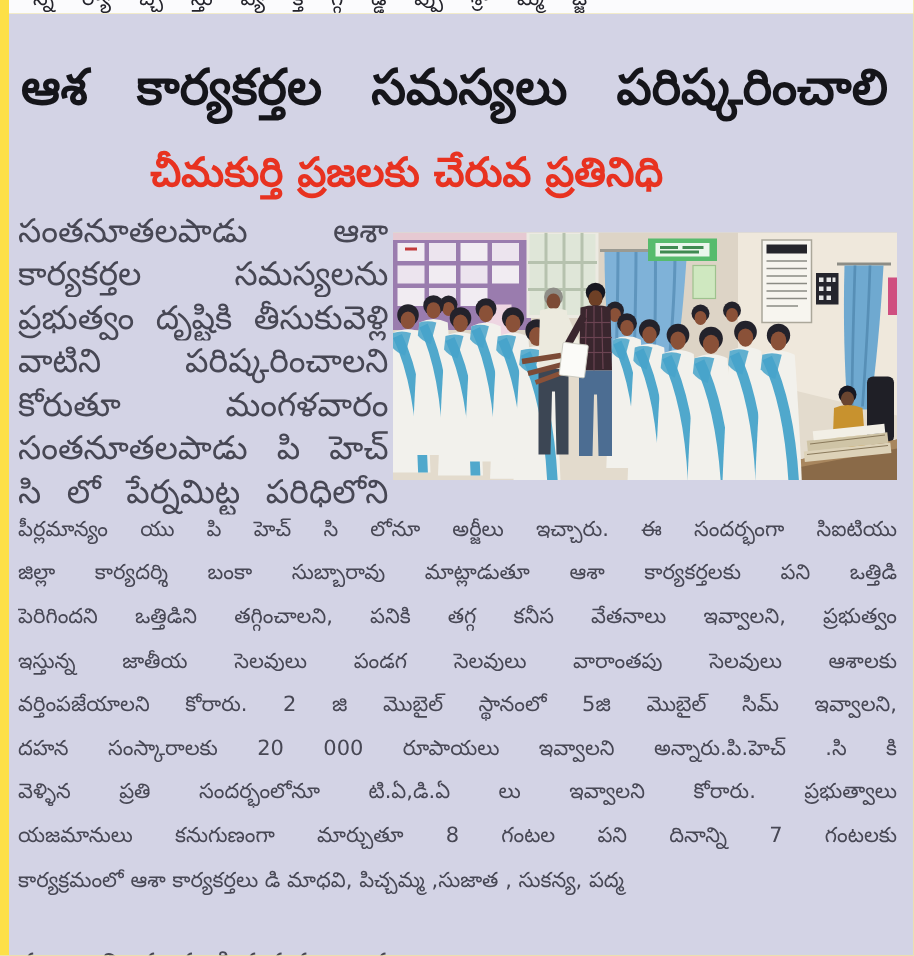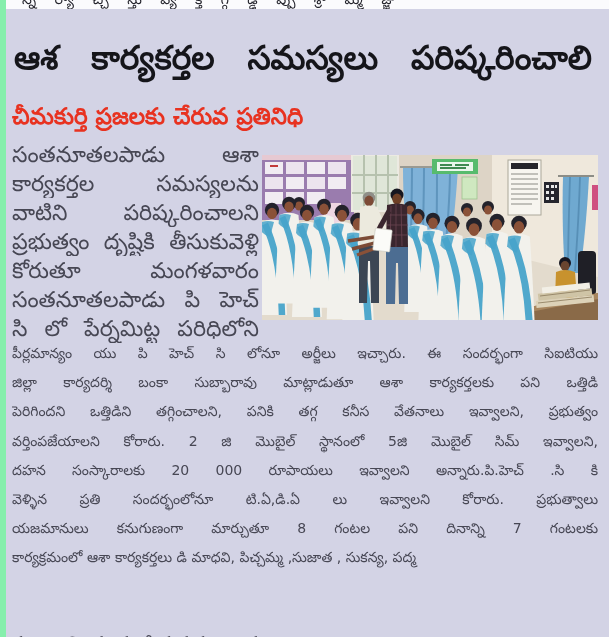--- a/index.html
+++ b/index.html
@@ -1,28 +1,28 @@
 <!DOCTYPE html>
 <html><head>
 <meta charset="utf-8">
 <style>
   html,body{margin:0;padding:0;}
-  .page{position:relative;width:609px;height:637px;background:#86efac;overflow:hidden;
+  .page{position:relative;width:609px;height:637px;background:#fde047;overflow:hidden;
         font-family:"DejaVu Sans",sans-serif;}
   .article-bg{position:absolute;left:6px;top:9px;width:603px;height:628px;background:#d3d3e5;}
   
   .top-strip{position:absolute;left:6px;top:0;width:603px;height:9px;overflow:hidden;
              background:#fbfbfd;}
   .top-strip span{position:absolute;top:-9px;left:16px;width:590px;font-size:14px;line-height:16px;
                   letter-spacing:7px;white-space:nowrap;color:#23232b;}
   .headline{position:absolute;left:14px;top:26px;width:578px;height:64px;line-height:64px;
             font-size:33px;font-weight:800;color:#15151a;white-space:nowrap;overflow:hidden;
             text-align:justify;text-align-last:justify;}
   .byline{position:absolute;left:12px;top:97px;width:430px;height:38px;line-height:38px;
-          font-size:23px;font-weight:700;color:#e83220;white-space:nowrap;overflow:hidden;}
+          font-size:27px;font-weight:700;color:#e83220;white-space:nowrap;overflow:hidden;text-align:right;}
   .col{position:absolute;left:12px;top:140px;width:247px;}
   .col .ln{height:29px;line-height:29px;font-size:22px;color:#474754;white-space:nowrap;
            overflow:hidden;text-align:justify;text-align-last:justify;}
   .photo{position:absolute;left:262px;top:155px;width:336px;height:165px;overflow:hidden;
          background:#e3dbcd;}
   .photo svg{display:block;}
   .body-text{position:absolute;left:12px;top:339px;width:586px;}
   .body-text .ln{height:29.2px;line-height:29.2px;font-size:14px;color:#474754;
                  white-space:nowrap;overflow:hidden;text-align:justify;text-align-last:justify;}
   .body-text .ln.last{text-align-last:left;}
@@ -41,22 +41,22 @@
     <span>న్న ర్యా చ్చి స్తు వ్య క్తి గ్గ డ్డ ప్పు శ్రా మ్మ జ్జు</span>
   </div>
 
   <div class="headline">ఆశ కార్యకర్తల సమస్యలు పరిష్కరించాలి</div>
 
   <div class="byline">చీమకుర్తి ప్రజలకు చేరువ ప్రతినిధి</div>
 
   <div class="col">
     <div class="ln">సంతనూతలపాడు ఆశా</div>
     <div class="ln">కార్యకర్తల సమస్యలను</div>
+    <div class="ln">ప్రభుత్వం దృష్టికి తీసుకువెళ్లి</div>
     <div class="ln">వాటిని పరిష్కరించాలని</div>
-    <div class="ln">ప్రభుత్వం దృష్టికి తీసుకువెళ్లి</div>
     <div class="ln">కోరుతూ మంగళవారం</div>
     <div class="ln">సంతనూతలపాడు పి హెచ్</div>
     <div class="ln">సి లో పేర్నమిట్ట పరిధిలోని</div>
   </div>
 
   <div class="photo">
     <svg width="336" height="165" viewBox="0 0 336 165">
 
       <rect width="336" height="165" fill="#e3dbcd"></rect>
       <rect y="0" width="336" height="92" fill="#ddd4c6"></rect>
@@ -228,20 +228,21 @@
         <path d="M95,100 L114,93" stroke="#8a5138" stroke-width="3.2"></path>
         <rect x="112" y="74" width="17" height="22" rx="1" transform="rotate(7 120 85)" fill="#fbfbf8" stroke="#c9c9c0" stroke-width="0.6"></rect>
       </g>
     </svg>
   </div>
 
   <div class="body-text">
     <div class="ln">పీర్లమాన్యం యు పి హెచ్ సి లోనూ అర్జీలు ఇచ్చారు. ఈ సందర్భంగా సిఐటియు</div>
     <div class="ln">జిల్లా కార్యదర్శి బంకా సుబ్బారావు మాట్లాడుతూ ఆశా కార్యకర్తలకు పని ఒత్తిడి</div>
     <div class="ln">పెరిగిందని  ఒత్తిడిని తగ్గించాలని, పనికి తగ్గ కనీస వేతనాలు ఇవ్వాలని, ప్రభుత్వం</div>
+    <div class="ln">ఇస్తున్న జాతీయ సెలవులు పండగ సెలవులు వారాంతపు సెలవులు ఆశాలకు</div>
     <div class="ln">వర్తింపజేయాలని కోరారు. 2 జి మొబైల్ స్థానంలో 5జి మొబైల్ సిమ్ ఇవ్వాలని,</div>
     <div class="ln">దహన సంస్కారాలకు 20 000 రూపాయలు  ఇవ్వాలని అన్నారు.పి.హెచ్ .సి కి</div>
     <div class="ln">వెళ్ళిన ప్రతి సందర్భంలోనూ టి.ఏ,డి.ఏ లు ఇవ్వాలని కోరారు. ప్రభుత్వాలు</div>
     <div class="ln">యజమానులు కనుగుణంగా మార్చుతూ   8 గంటల పని దినాన్ని 7 గంటలకు</div>
     <div class="ln last">కార్యక్రమంలో  ఆశా కార్యకర్తలు డి మాధవి, పిచ్చమ్మ ,సుజాత , సుకన్య, పద్మ</div>
   </div>
 
   <div class="bottom-strip">
     <span>న్న ర్యా చ్చి స్తు వ్య క్తి గ్గ డ్డ ప్పు శ్రా మ్మ జ్జు</span>
   </div>

